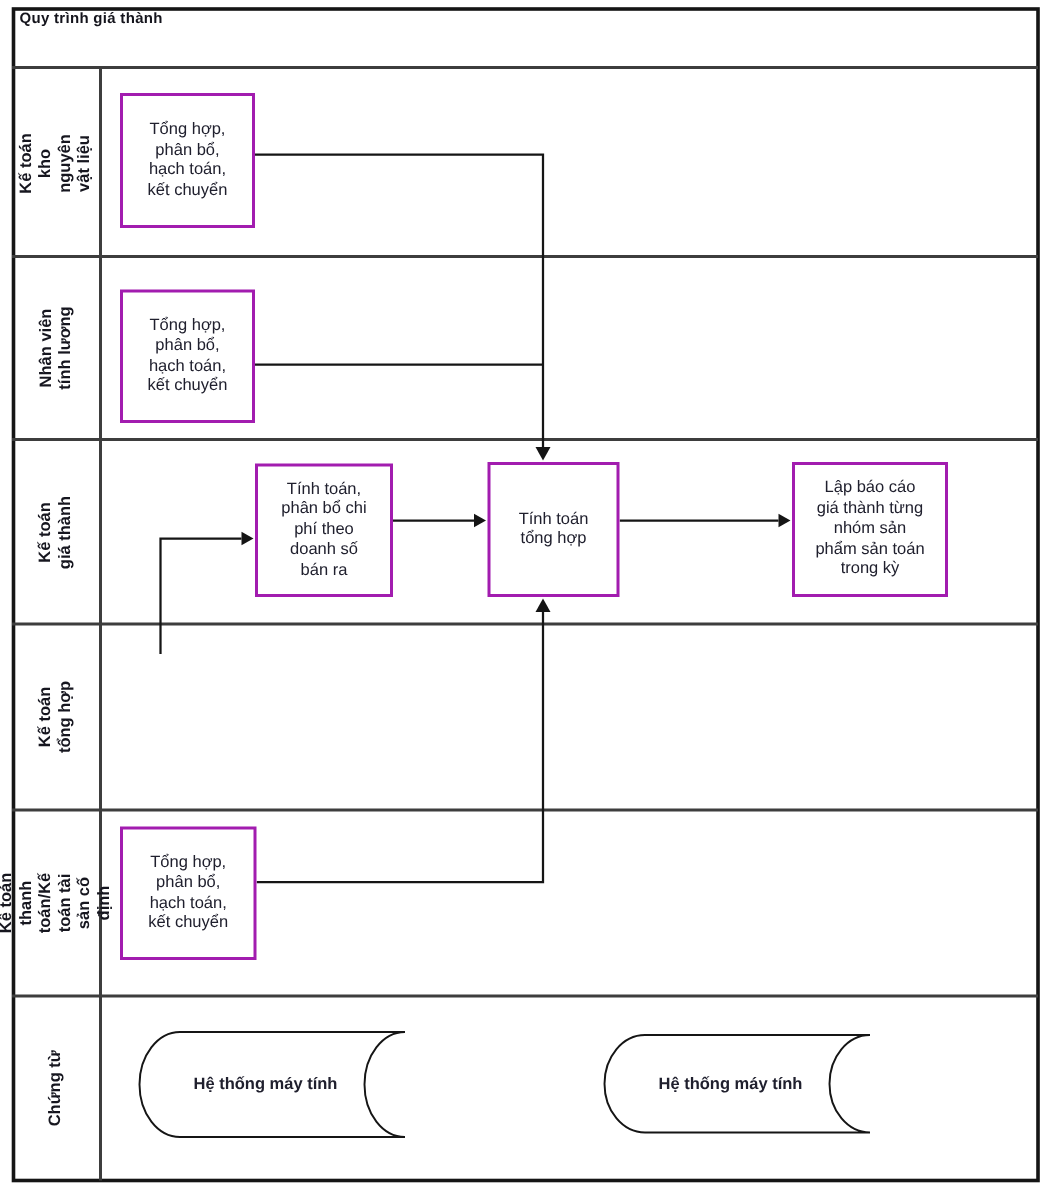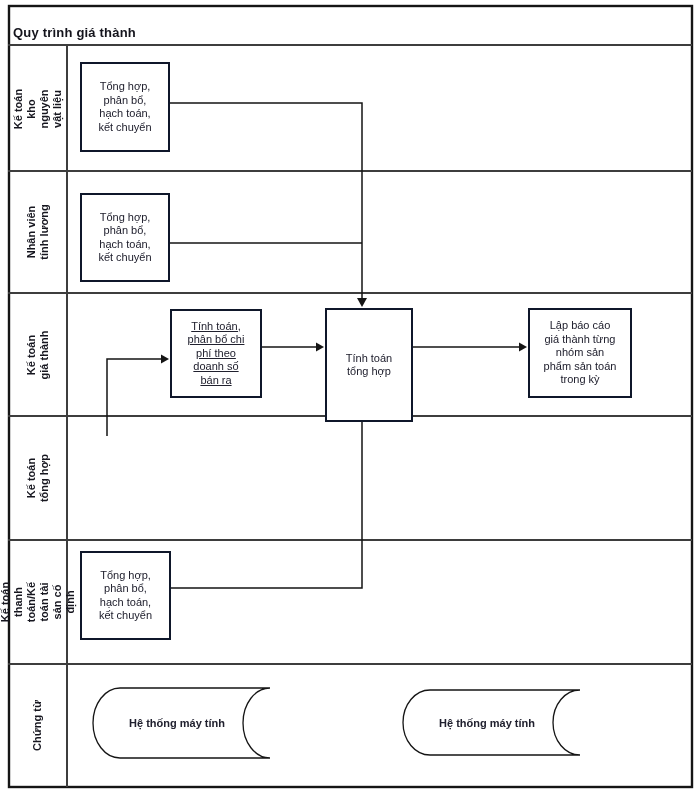--- a/index.html
+++ b/index.html
@@ -2,35 +2,35 @@
 <html><head>
 <meta charset="utf-8">
 <style>
   html,body { margin:0; padding:0; background:#ffffff; }
   .page {
     position:relative; width:700px; height:796px; background:#ffffff;
     font-family:"Liberation Sans", sans-serif; overflow:hidden;
   }
   svg.layer { position:absolute; left:0; top:0; width:700px; height:796px; }
   .diagram-title {
-    position:absolute; left:13px; top:25px;
-    font-size:13px; font-weight:bold; color:#14141c; letter-spacing:0.2px;
+    position:absolute; left:13px; top:7px;
+    font-size:10px; font-weight:bold; color:#14141c; letter-spacing:0.2px;
   }
   .lane-label {
     position:absolute; left:9px; width:57px;
     display:flex; align-items:center; justify-content:center;
   }
   .lane-label .rot {
     transform:rotate(-90deg);
     white-space:pre-line; text-align:center;
     font-weight:bold; font-size:11px; line-height:13px; color:#16161f;
   }
   .node {
     position:absolute; box-sizing:border-box;
-    border:2px solid #0f172a; background:#ffffff;
+    border:2px solid #a21caf; background:#ffffff;
     display:flex; align-items:center; justify-content:center;
     text-align:center; white-space:pre-line;
     font-size:11px; line-height:13.5px; color:#20202e;
   }
   .shape-label {
     position:absolute; display:flex; align-items:center; justify-content:center;
     text-align:center; font-size:11px; color:#20202e;font-weight:bold;
   }
 </style>
 </head>
@@ -102,26 +102,26 @@
   </div>
 
   <div class="node" style="left:80px;  top:62px;  width:90px;  height:90px;">Tổng hợp,
 phân bổ,
 hạch toán,
 kết chuyển</div>
   <div class="node" style="left:80px;  top:193px; width:90px;  height:89px;">Tổng hợp,
 phân bổ,
 hạch toán,
 kết chuyển</div>
-  <div class="node" style="left:170px; top:309px; width:92px;  height:89px;text-decoration:underline;">Tính toán,
+  <div class="node" style="left:170px; top:309px; width:92px;  height:89px;">Tính toán,
 phân bổ chi
 phí theo
 doanh số
 bán ra</div>
-  <div class="node" style="left:325px; top:308px; width:88px;  height:114px;">Tính toán
+  <div class="node" style="left:325px; top:308px; width:88px;  height:90px;">Tính toán
 tổng hợp</div>
   <div class="node" style="left:528px; top:308px; width:104px; height:90px;">Lập báo cáo
 giá thành từng
 nhóm sản
 phẩm sản toán
 trong kỳ</div>
   <div class="node" style="left:80px;  top:551px; width:91px;  height:89px;">Tổng hợp,
 phân bổ,
 hạch toán,
 kết chuyển</div>

